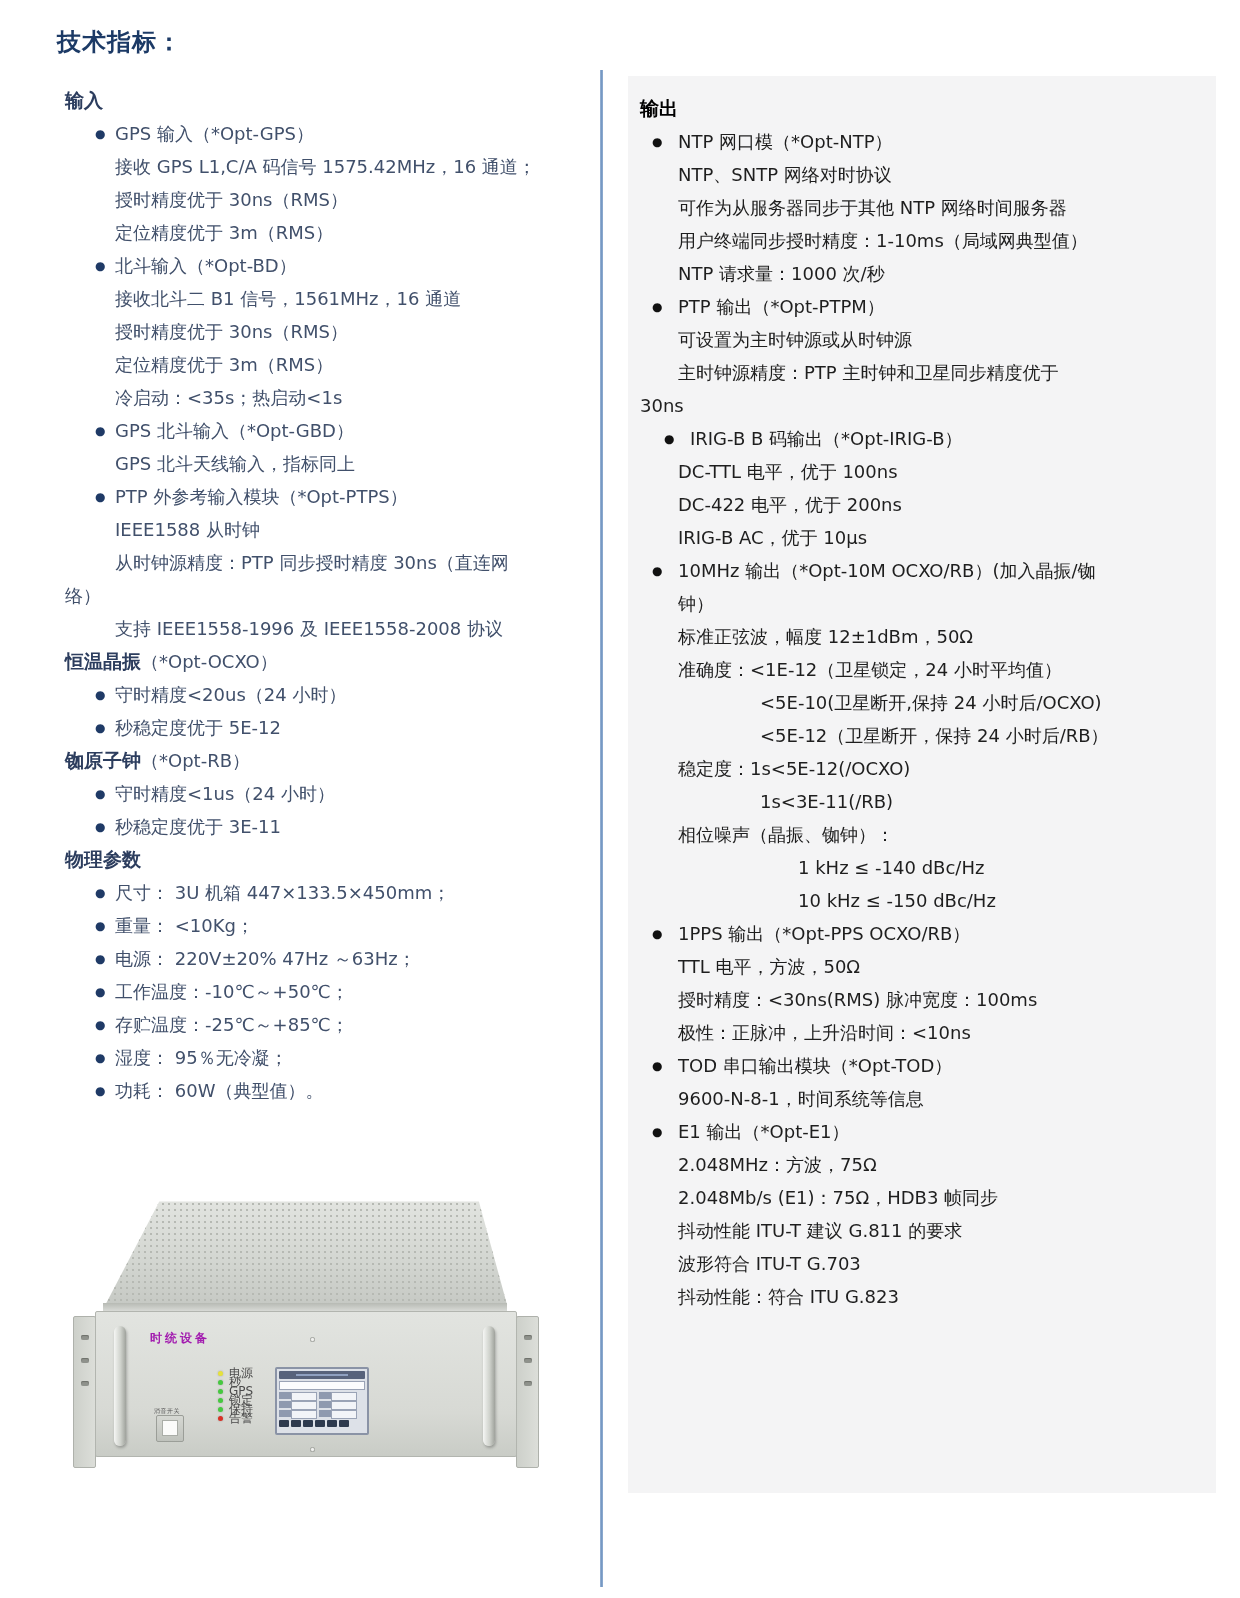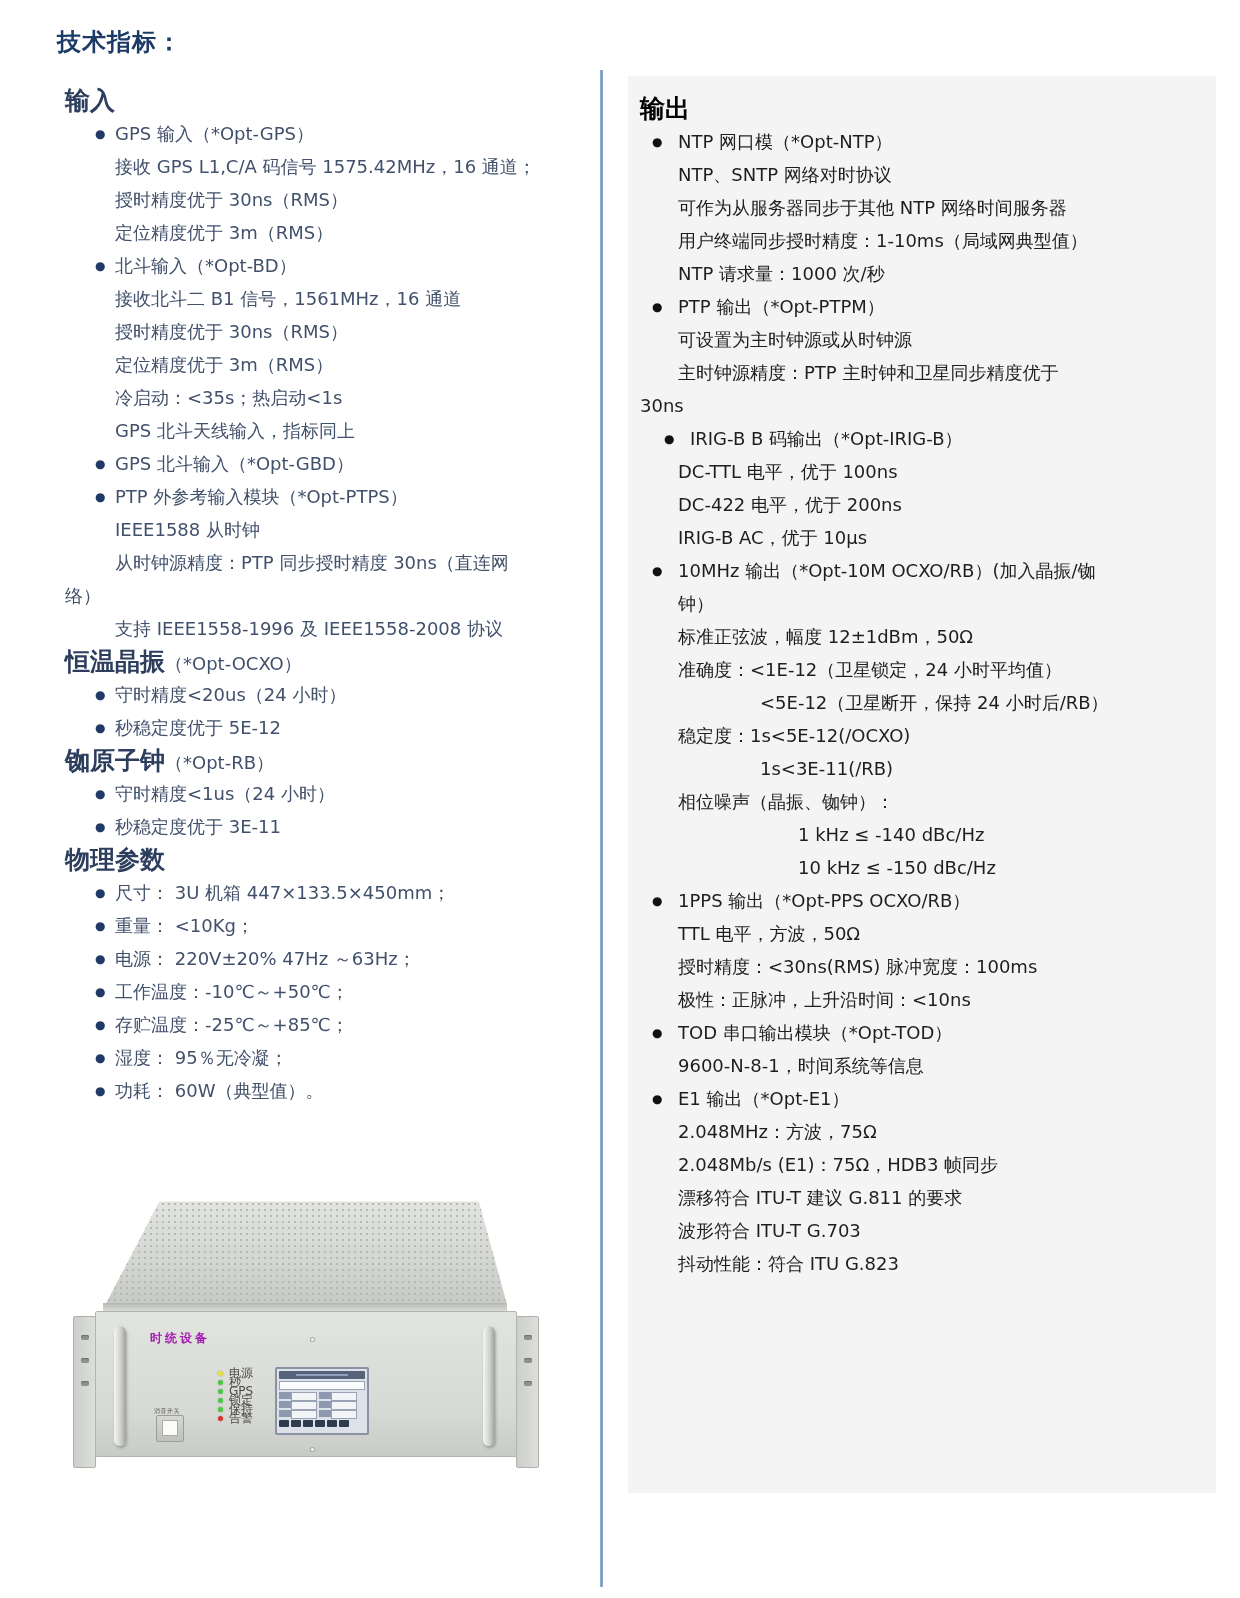--- a/index.html
+++ b/index.html
@@ -19,21 +19,21 @@
   .right-panel{
     position:absolute;left:628px;top:76px;width:588px;height:1417px;
     background:#f4f4f5;
   }
   .col{position:absolute;}
   .left-col{left:65px;top:84px;width:535px;}
   .right-col{left:640px;top:92px;width:570px;}
   .line{white-space:nowrap;height:33px;line-height:33px;font-size:18px;}
   .left-col .line{color:#41506b;}
   .right-col .line{color:#1e1e1e;}
-  .line .b{font-weight:bold;font-size:25px;}
+  .line .b{font-weight:bold;font-size:19px;}
   .left-col .line .b{color:#2c3d5e;}
   .right-col .line .b{color:#000;}
   .dot{display:inline-block;font-size:12px;vertical-align:2px;}
   .left-col .dot{width:20px;color:#1f3a66;}
   .right-col .dot{width:26px;color:#111;}
   
   .left-col .i0{padding-left:0;}
   .left-col .i1{padding-left:30px;}
   .left-col .i2{padding-left:50px;}
   
@@ -130,22 +130,22 @@
     <div class="line i0"><span class="b">输入</span></div>
     <div class="line i1"><span class="dot">●</span><span>GPS 输入（*Opt-GPS）</span></div>
     <div class="line i2"><span>接收 GPS L1,C/A 码信号 1575.42MHz，16 通道；</span></div>
     <div class="line i2"><span>授时精度优于 30ns（RMS）</span></div>
     <div class="line i2"><span>定位精度优于 3m（RMS）</span></div>
     <div class="line i1"><span class="dot">●</span><span>北斗输入（*Opt-BD）</span></div>
     <div class="line i2"><span>接收北斗二 B1 信号，1561MHz，16 通道</span></div>
     <div class="line i2"><span>授时精度优于 30ns（RMS）</span></div>
     <div class="line i2"><span>定位精度优于 3m（RMS）</span></div>
     <div class="line i2"><span>冷启动：&lt;35s；热启动&lt;1s</span></div>
+    <div class="line i1"><span class="dot">●</span><span>GPS 北斗输入（*Opt-GBD）</span></div>
     <div class="line i2"><span>GPS 北斗天线输入，指标同上</span></div>
-    <div class="line i1"><span class="dot">●</span><span>GPS 北斗输入（*Opt-GBD）</span></div>
     <div class="line i1"><span class="dot">●</span><span>PTP 外参考输入模块（*Opt-PTPS）</span></div>
     <div class="line i2"><span>IEEE1588 从时钟</span></div>
     <div class="line i2"><span>从时钟源精度：PTP 同步授时精度 30ns（直连网</span></div>
     <div class="line i0"><span>络）</span></div>
     <div class="line i2"><span>支持 IEEE1558-1996 及 IEEE1558-2008 协议</span></div>
     <div class="line i0"><span class="b">恒温晶振</span><span>（*Opt-OCXO）</span></div>
     <div class="line i1"><span class="dot">●</span><span>守时精度&lt;20us（24 小时）</span></div>
     <div class="line i1"><span class="dot">●</span><span>秒稳定度优于 5E-12</span></div>
     <div class="line i0"><span class="b">铷原子钟</span><span>（*Opt-RB）</span></div>
     <div class="line i1"><span class="dot">●</span><span>守时精度&lt;1us（24 小时）</span></div>
@@ -171,36 +171,37 @@
     <div class="line i2"><span>主时钟源精度：PTP 主时钟和卫星同步精度优于</span></div>
     <div class="line i0"><span>30ns</span></div>
     <div class="line i1b"><span class="dot">●</span><span>IRIG-B B 码输出（*Opt-IRIG-B）</span></div>
     <div class="line i2"><span>DC-TTL 电平，优于 100ns</span></div>
     <div class="line i2"><span>DC-422 电平，优于 200ns</span></div>
     <div class="line i2"><span>IRIG-B AC，优于 10μs</span></div>
     <div class="line i1"><span class="dot">●</span><span>10MHz 输出（*Opt-10M OCXO/RB）(加入晶振/铷</span></div>
     <div class="line i2"><span>钟）</span></div>
     <div class="line i2"><span>标准正弦波，幅度 12±1dBm，50Ω</span></div>
     <div class="line i2"><span>准确度：&lt;1E-12（卫星锁定，24 小时平均值）</span></div>
+    <div class="line i3"><span>&lt;5E-10(卫星断开,保持 24 小时后/OCXO)</span></div>
     <div class="line i3"><span>&lt;5E-12（卫星断开，保持 24 小时后/RB）</span></div>
     <div class="line i2"><span>稳定度：1s&lt;5E-12(/OCXO)</span></div>
     <div class="line i3"><span>1s&lt;3E-11(/RB)</span></div>
     <div class="line i2"><span>相位噪声（晶振、铷钟）：</span></div>
     <div class="line i4"><span>1  kHz   ≤ -140 dBc/Hz</span></div>
     <div class="line i4"><span>10 kHz   ≤ -150 dBc/Hz</span></div>
     <div class="line i1"><span class="dot">●</span><span>1PPS 输出（*Opt-PPS OCXO/RB）</span></div>
     <div class="line i2"><span>TTL 电平，方波，50Ω</span></div>
     <div class="line i2"><span>授时精度：&lt;30ns(RMS) 脉冲宽度：100ms</span></div>
     <div class="line i2"><span>极性：正脉冲，上升沿时间：&lt;10ns</span></div>
     <div class="line i1"><span class="dot">●</span><span>TOD 串口输出模块（*Opt-TOD）</span></div>
     <div class="line i2"><span>9600-N-8-1，时间系统等信息</span></div>
     <div class="line i1"><span class="dot">●</span><span>E1 输出（*Opt-E1）</span></div>
     <div class="line i2"><span>2.048MHz：方波，75Ω</span></div>
     <div class="line i2"><span>2.048Mb/s (E1)：75Ω，HDB3 帧同步</span></div>
-    <div class="line i2"><span>漂移符合 ITU-T 建议 G.811 的要求</span></div>
+    <div class="line i2"><span>抖动性能 ITU-T 建议 G.811 的要求</span></div>
     <div class="line i2"><span>波形符合 ITU-T G.703</span></div>
     <div class="line i2"><span>抖动性能：符合 ITU G.823</span></div>
   </div>
 
 <div class="device">
   <div class="dev-lid"></div>
   <div class="dev-lid-edge"></div>
   <div class="dev-ear left">
     <div class="hole"></div>
     <div class="hole"></div>

